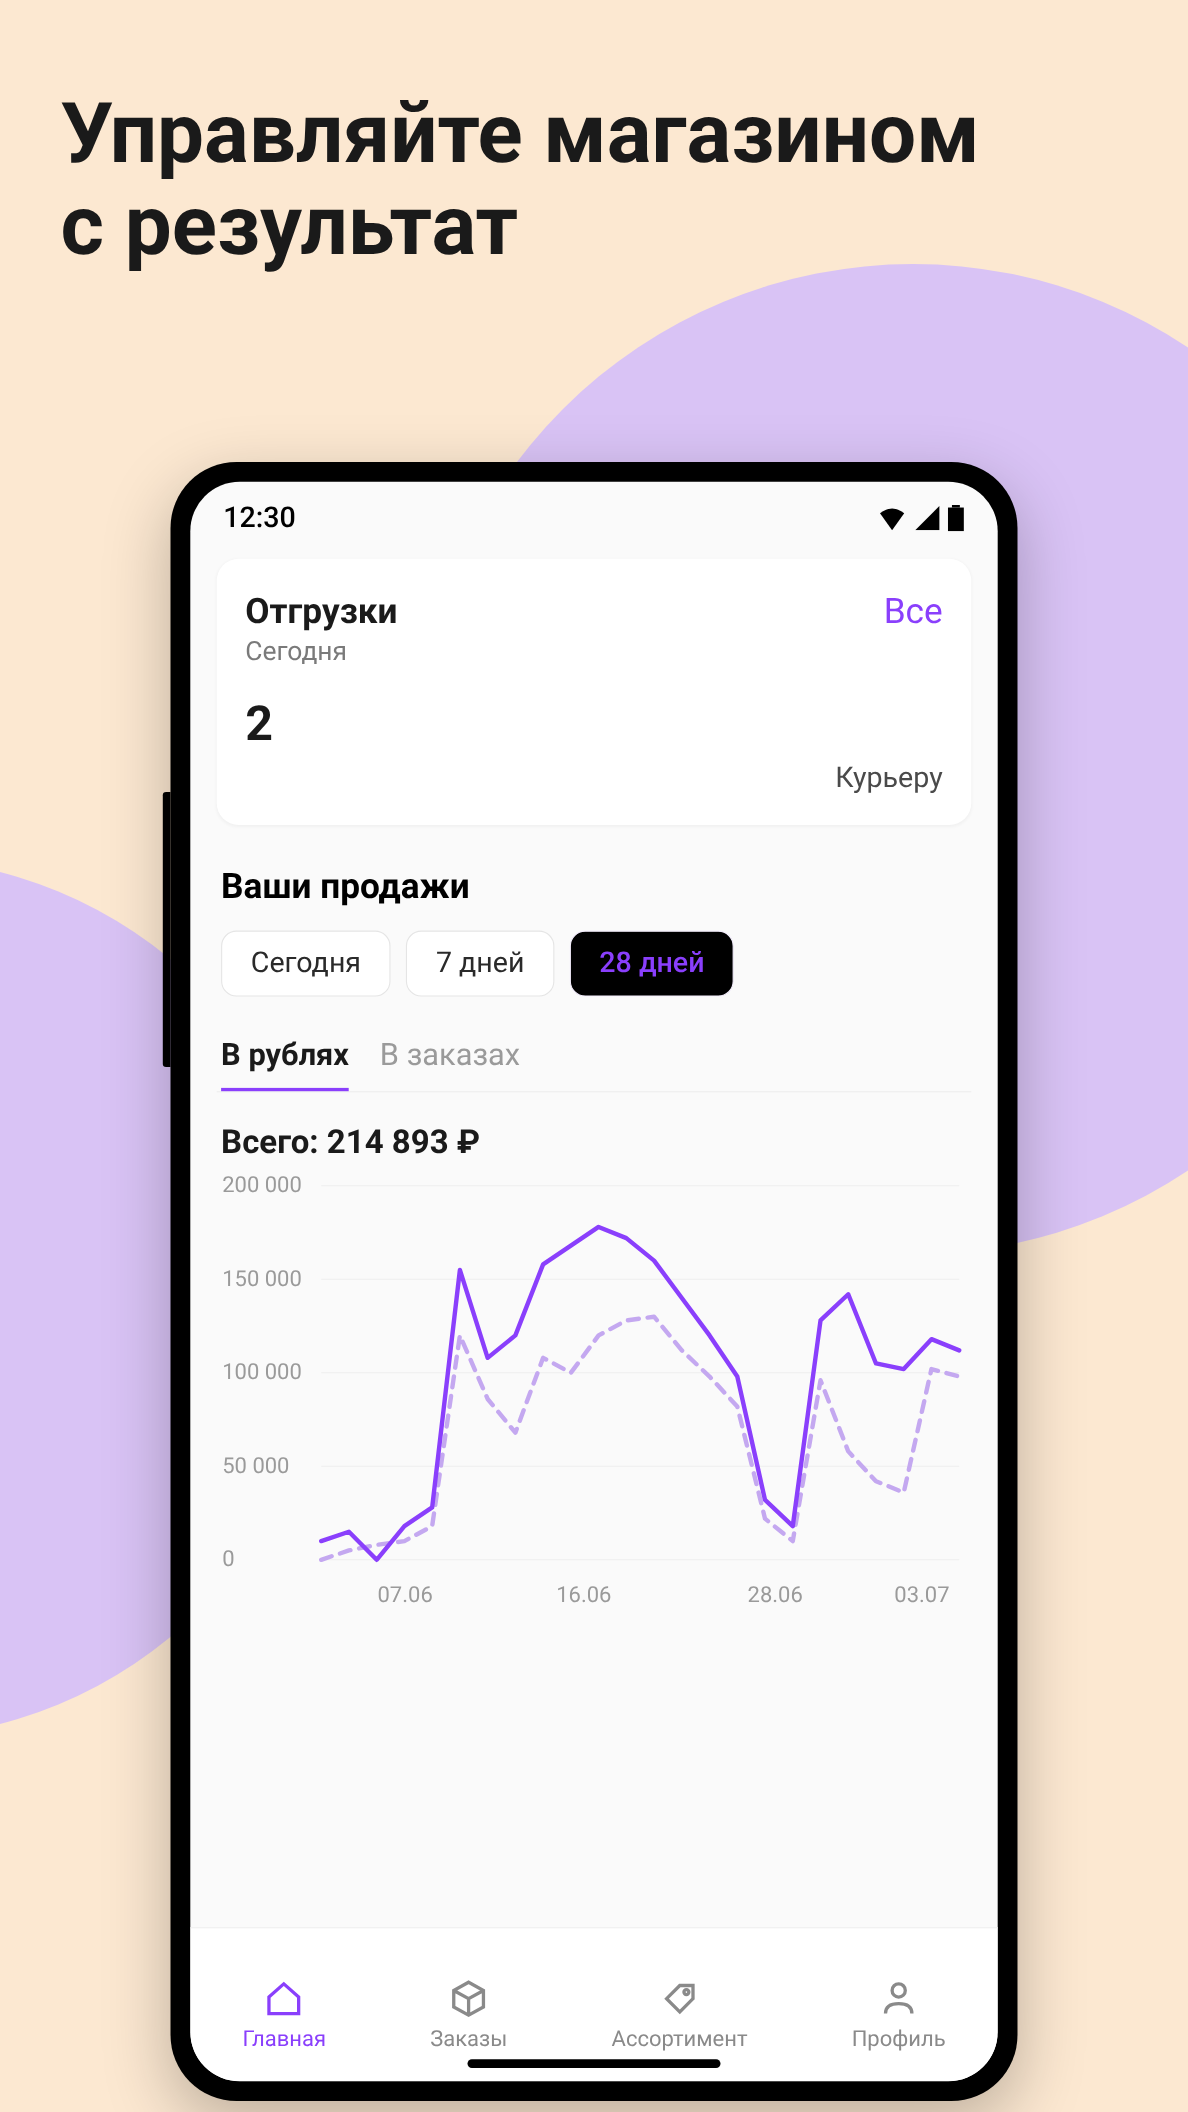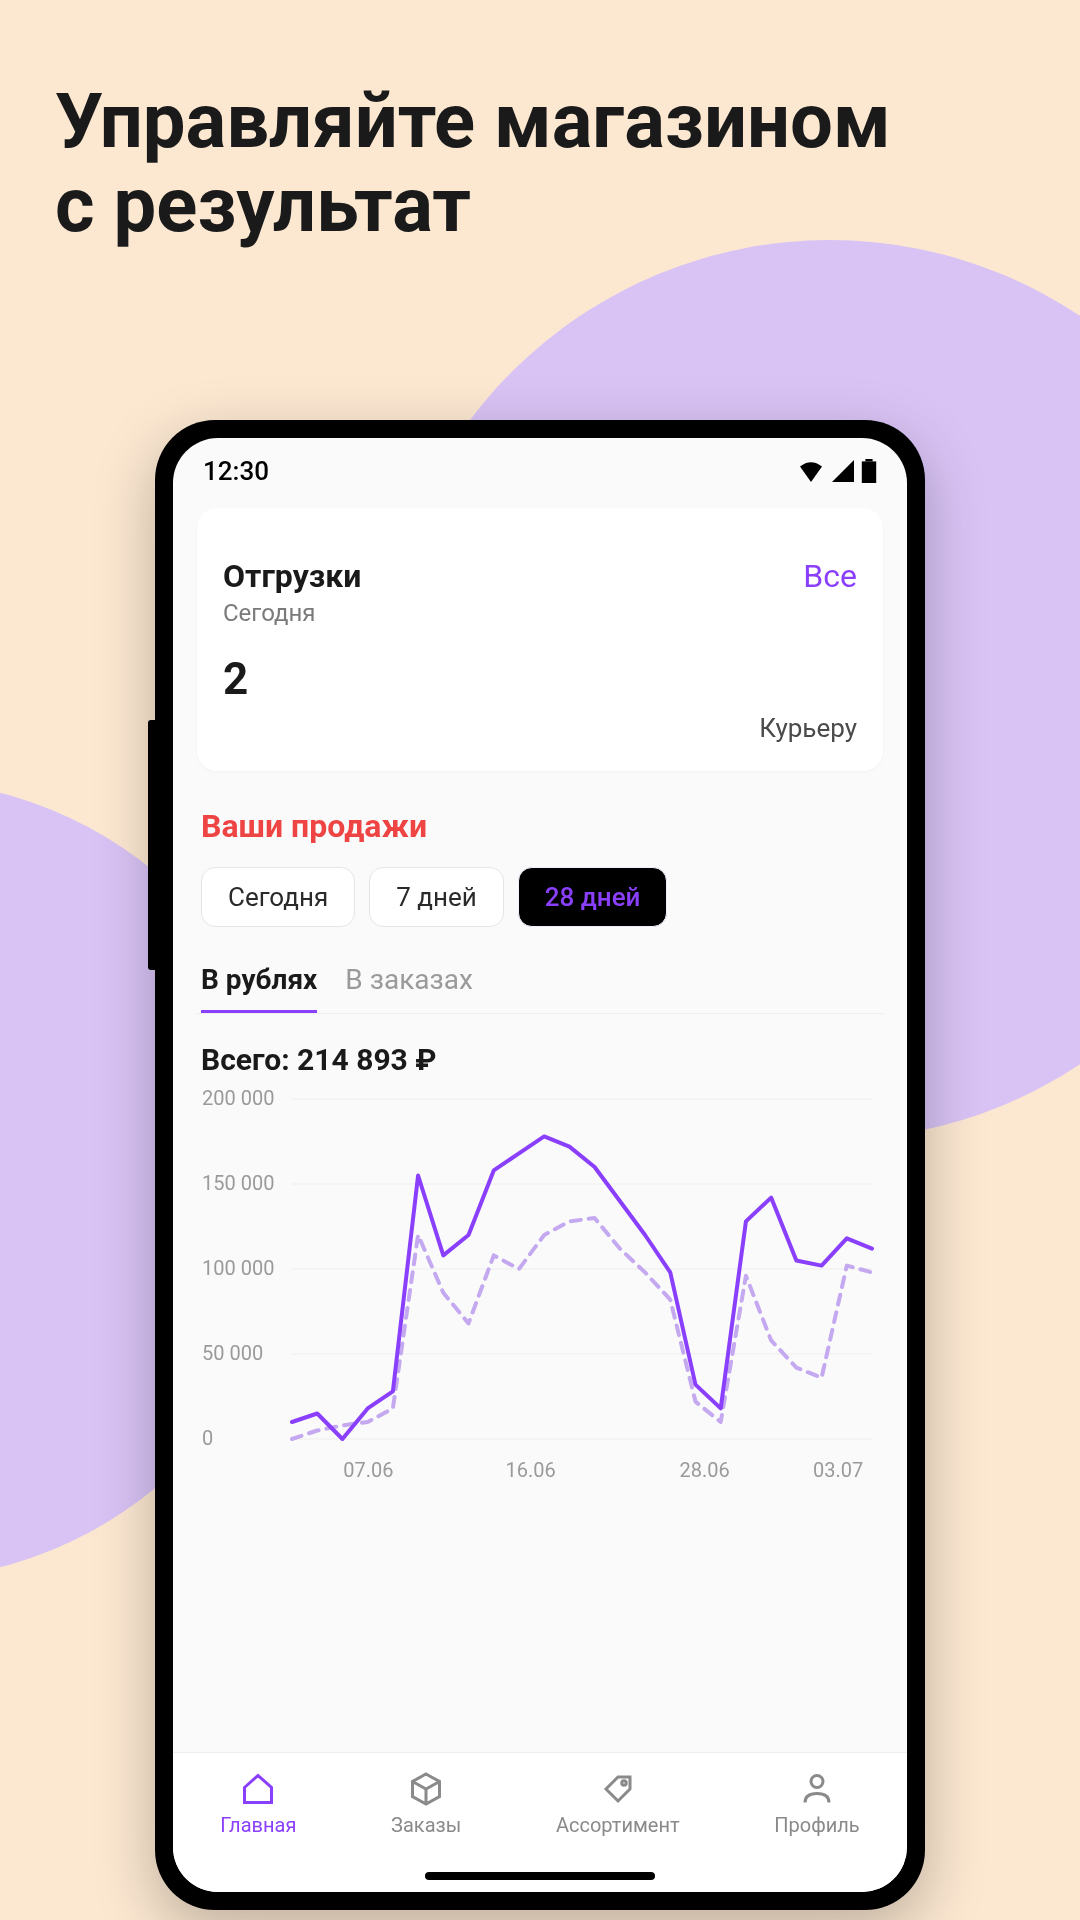--- a/index.html
+++ b/index.html
@@ -13,45 +13,45 @@
 .phone-frame { position: absolute; top: 420px; left: 155px; width: 770px; height: 1490px; background: #000; border-radius: 60px; padding: 18px; box-shadow: 0 20px 60px rgba(0,0,0,.25); }
 .phone-side { position: absolute; left: -7px; top: 300px; width: 7px; height: 250px; background: #000; border-radius: 3px 0 0 3px; }
 .phone-screen { width: 100%; height: 100%; background: #fafafa; border-radius: 45px; overflow: hidden; position: relative; }
 
 .status-bar { display: flex; justify-content: space-between; align-items: center; padding: 18px 30px 10px; font-size: 26px; font-weight: 500; color: #000; }
 .status-icons { display: flex; gap: 6px; align-items: center; }
 
 .content { padding: 12px 24px 0; }
 
 .card { background: #fff; border-radius: 20px; padding: 28px 26px; box-shadow: 0 1px 3px rgba(0,0,0,.04); margin-bottom: 36px; }
-.card-head { display: flex; justify-content: space-between; align-items: flex-start; margin-top: 21px; }
+.card-head { display: flex; justify-content: space-between; align-items: flex-start; }
 .card-title { font-size: 32px; font-weight: 700; color: #1a1a1a; }
 .card-link { font-size: 32px; font-weight: 400; color: #8a3ffc; }
 .card-sub { font-size: 24px; color: #7a7a7a; margin-top: 4px; }
 .card-num { font-size: 44px; font-weight: 700; color: #1a1a1a; margin-top: 26px; }
 .card-caption { font-size: 26px; color: #4a4a4a; margin-top: 8px; text-align: right; }
 
-.section-title { font-size: 32px; font-weight: 700; color: #ef4444; margin-bottom: 22px; padding-left: 4px; }
+.section-title { font-size: 32px; font-weight: 700; color: #000000; margin-bottom: 22px; padding-left: 4px; }
 
 .chips { display: flex; gap: 14px; margin-bottom: 36px; padding-left: 4px; }
 .chip { padding: 14px 26px; border: 1px solid #e5e5e5; border-radius: 14px; background: #fff; font-size: 26px; color: #2a2a2a; }
 .chip.active { background: #000000; border-color: #f3edfc; color: #8a3ffc; font-weight: 500; }
 
 .tabs { display: flex; gap: 28px; border-bottom: 1px solid #eee; margin-bottom: 28px; padding-left: 4px; }
 .tab { font-size: 28px; color: #9a9a9a; padding-bottom: 14px; }
 .tab.active { color: #1a1a1a; font-weight: 700; border-bottom: 3px solid #8a3ffc; }
 
 .total { font-size: 30px; font-weight: 700; color: #1a1a1a; margin-bottom: 12px; padding-left: 4px; }
 
 .chart-wrap { position: relative; height: 400px; padding-left: 4px; }
 
 .legend { display: flex; align-items: center; gap: 12px; padding: 20px 4px 0; color: #8a8a8a; font-size: 24px; }
 .legend-line { width: 26px; height: 4px; background: #8a3ffc; border-radius: 2px; }
 
-.bottom-nav { position: absolute; bottom: 0; left: 0; right: 0; height: 140px; background: #fff; border-top: 1px solid #eee; display: flex; justify-content: space-around; align-items: flex-start; padding-top: 18px; }
+.bottom-nav { position: absolute; bottom: 0; left: 0; right: 0; height: 140px; background: #fff; border-top: 1px solid #eee; display: flex; justify-content: space-around; align-items: center; padding-top: 18px; }
 .nav-item { display: flex; flex-direction: column; align-items: center; gap: 6px; color: #8a8a8a; font-size: 20px; }
 .nav-item.active { color: #8a3ffc; }
 .nav-icon { width: 36px; height: 36px; }
 
 .home-indicator { position: absolute; bottom: 12px; left: 50%; transform: translateX(-50%); width: 230px; height: 8px; background: #000; border-radius: 4px; }
 </style>
 </head>
 <body>
 
 <div class="bg-blob-right"></div>

